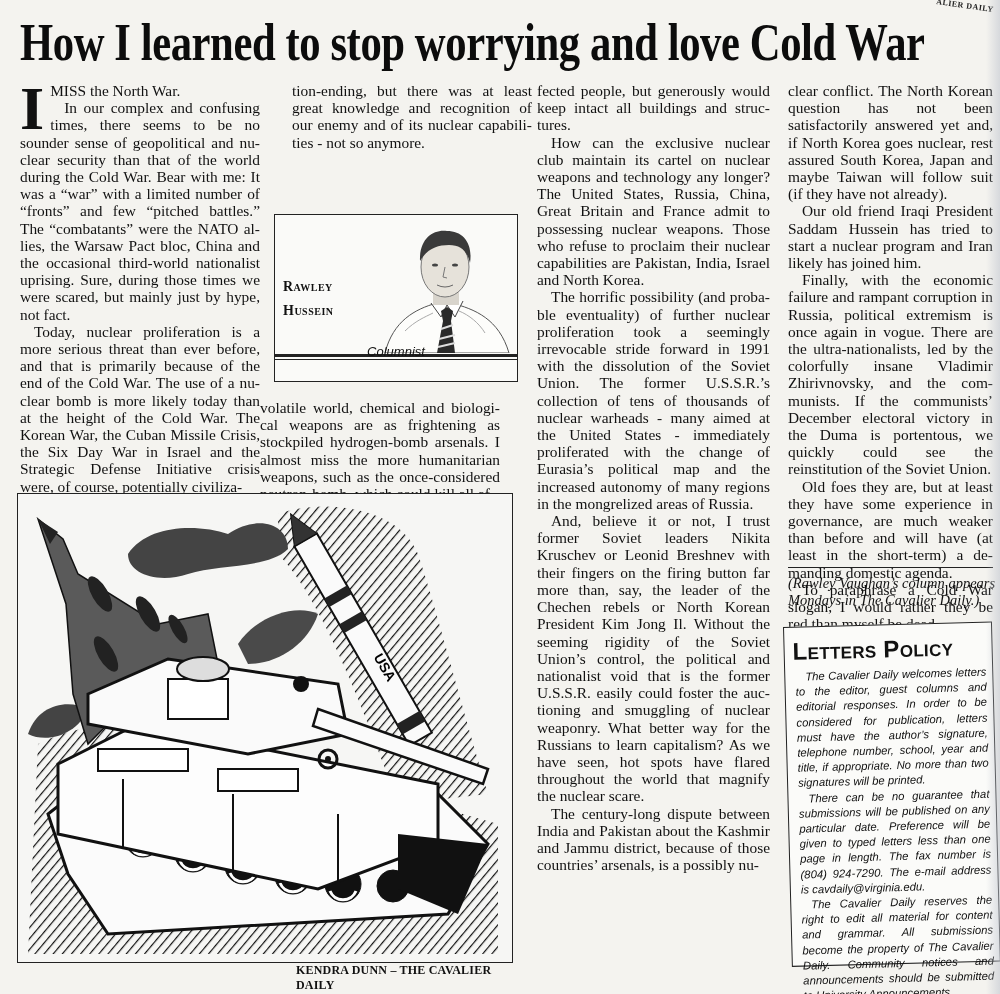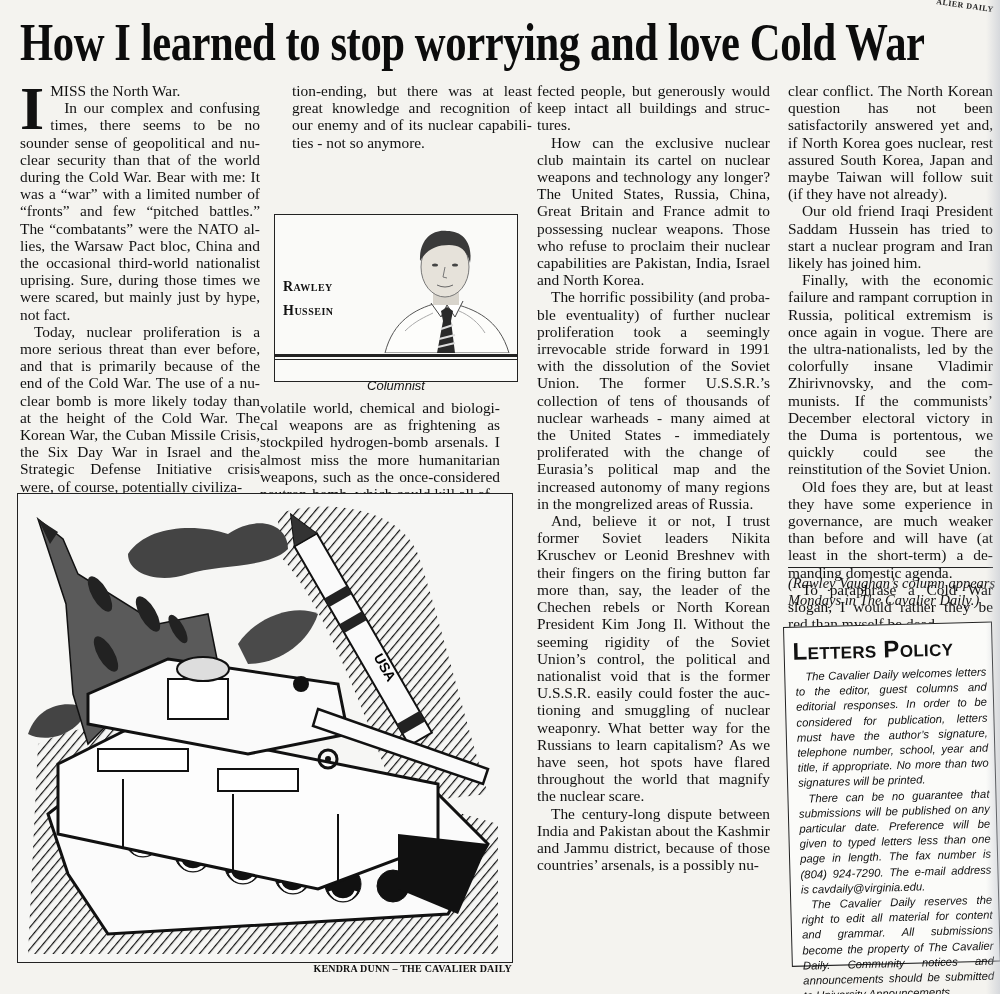--- a/index.html
+++ b/index.html
@@ -57,33 +57,33 @@
   .columnist-photo {
     position: absolute; left: 100px; top: 6px; width: 138px; height: 132px;
   }
   .columnist-rule {
     position: absolute; left: 0; right: 0; top: 139px; height: 3px; background: #222;
   }
   .columnist-rule2 {
     position: absolute; left: 0; right: 0; top: 144px; height: 1px; background: #222;
   }
   .columnist-label {
-    position: absolute; left: 0; right: 0; top: 162px; text-align: center;
+    position: absolute; left: 0; right: 0; top: 128px; text-align: center;
     font-style: italic; font-family: "Liberation Sans", sans-serif;
     font-size: 13px; line-height: 18px;
   }
 
   .cartoon {
     position: absolute; left: 17px; top: 493px; width: 494px; height: 468px;
     border: 1px solid #222; background: #f6f6f4; overflow: hidden;
   }
   .cartoon-credit {
-    position: absolute; left: 290px; top: 963px; width: 222px; text-align: right;
+    position: absolute; left: 296px; top: 963px; width: 222px; 
     font-family: "Liberation Serif", serif; font-weight: bold;
-    font-size: 10px; letter-spacing: .2px;
+    font-size: 12px; letter-spacing: .2px;
   }
 
   .tagline-rule {
     position: absolute; left: 788px; top: 567px; width: 205px; height: 1px; background: #222;
   }
   .tagline {
     position: absolute; left: 788px; top: 575px; width: 210px;
     font-style: italic; font-size: 14.5px; line-height: 17px;
   }
 

